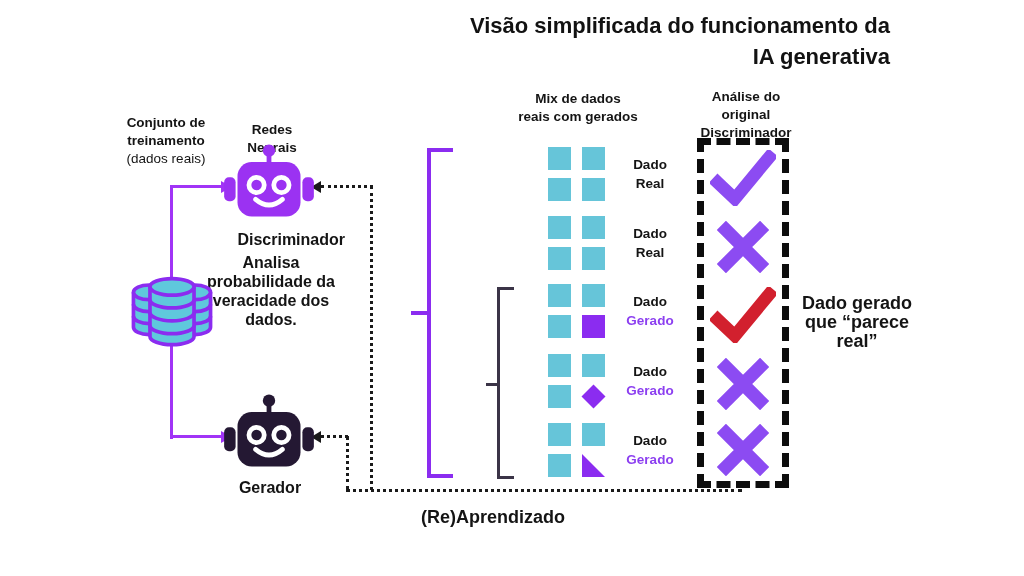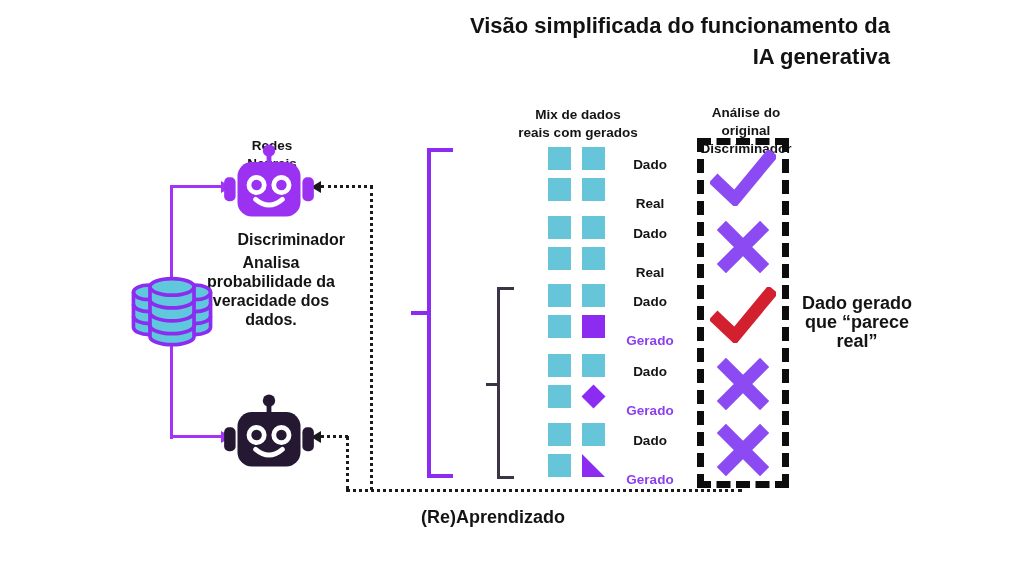--- a/index.html
+++ b/index.html
@@ -7,21 +7,21 @@
     position:relative; width:1024px; height:576px; background:#ffffff;
     font-family:"Liberation Sans", sans-serif; color:#141414; overflow:hidden;
   }
   .abs { position:absolute; }
   .ctr { text-align:center; }
 
   .title { left:60px; top:10px; width:830px; text-align:center;
            font-size:22px; font-weight:bold; line-height:31px; color:#121212; }
   .title span { display:block;text-align:right; }
 
-  .small-label { font-size:13.5px; font-weight:bold; line-height:18px; color:#141414;margin-top:16px; }
+  .small-label { font-size:13.5px; font-weight:bold; line-height:18px; color:#141414; }
   .small-label .normal { font-weight:normal; }
 
   .name-label { font-size:16px; font-weight:bold; }
   .desc-label { font-size:16px; font-weight:bold; line-height:19px; }
 
   
   .line-p { background:#A134F6; }
   .arrow-right { width:0; height:0; border-top:6px solid transparent;
                  border-bottom:6px solid transparent; border-left:11px solid #A134F6; }
   .dot-h { border-top:3px dotted #1a1a1a; height:0; }
@@ -39,41 +39,45 @@
              column-gap:11px; row-gap:8px; }
   .cell { width:23px; height:23px; }
   .sq-teal { background:#66C5D9; }
   .sq-gen  { background:#8B2CF0; }
   .diamond-wrap { display:flex; align-items:center; justify-content:center; }
   .diamond { width:17px; height:17px; background:#8B2CF0; transform:rotate(45deg); }
   .triangle { background:#8B2CF0; clip-path:polygon(0 0, 0 100%, 100% 100%); }
   .row-label { position:absolute; left:62px; top:50%; transform:translateY(-50%);
                width:80px; text-align:center; font-size:13.5px; font-weight:bold; line-height:19px; }
   .row-label .gen { color:#8C3FF0; }
-  .row-label span { display:block;margin-top:20px; }
+  .row-label span { display:block; }
 
   
   .dash-box { left:697px; top:138px; width:92px; height:350px;
               border:7px dashed #0d0d0d; box-sizing:border-box;
               display:flex; flex-direction:column; justify-content:space-between;
               align-items:center; padding:5px 0; }
   .result-icon { display:block; }
 
   .note { font-size:18px; font-weight:bold; line-height:19px; text-align:center; }
 </style>
 </head>
 <body>
 
 <div class="canvas">
 
   <div class="abs title">
     <span>Visão simplificada do funcionamento da</span>
     <span>IA generativa</span>
   </div>
 
+  <div class="abs small-label ctr" style="left:106px; top:114px; width:120px;">
+    <div>Conjunto de treinamento</div>
+    <div class="normal">(dados reais)</div>
+  </div>
 
   <div class="abs small-label ctr" style="left:232px; top:121px; width:80px;">Redes Neurais</div>
 
   <div class="abs line-p" style="left:170px; top:186px; width:3px; height:253px;"></div>
   <div class="abs line-p" style="left:170px; top:185px; width:52px; height:3px;"></div>
   <div class="abs arrow-right" style="left:221px; top:181px;"></div>
   <div class="abs line-p" style="left:170px; top:435px; width:52px; height:3px;"></div>
   <div class="abs arrow-right" style="left:221px; top:431px;"></div>
 
   <div class="abs arrow-left-dark" style="left:311px; top:181px;"></div>
@@ -120,20 +124,21 @@
     <circle cx="50" cy="8" r="6.5" fill="#241833"></circle>
     <rect x="47.5" y="8" width="5" height="14" fill="#241833"></rect>
     <rect x="3" y="36" width="12" height="25" rx="5" fill="#241833"></rect>
     <rect x="85" y="36" width="12" height="25" rx="5" fill="#241833"></rect>
     <rect x="17" y="20" width="66" height="57" rx="15" fill="#241833"></rect>
     <circle cx="37" cy="44" r="8" fill="none" stroke="#ffffff" stroke-width="5"></circle>
     <circle cx="63" cy="44" r="8" fill="none" stroke="#ffffff" stroke-width="5"></circle>
     <path d="M36 59 Q50 71 64 59" fill="none" stroke="#ffffff" stroke-width="5" stroke-linecap="round"></path>
   </svg>
 
+  <div class="abs name-label ctr" style="left:195px; top:479px; width:150px;">Gerador</div>
 
   <div class="abs brk-p" style="left:427px; top:148px; width:4px; height:330px;"></div>
   <div class="abs brk-p" style="left:427px; top:148px; width:26px; height:4px;"></div>
   <div class="abs brk-p" style="left:427px; top:474px; width:26px; height:4px;"></div>
   <div class="abs brk-p" style="left:411px; top:311px; width:16px; height:4px;"></div>
 
   <div class="abs brk-d" style="left:497px; top:287px; width:3px; height:192px;"></div>
   <div class="abs brk-d" style="left:497px; top:287px; width:17px; height:3px;"></div>
   <div class="abs brk-d" style="left:497px; top:476px; width:17px; height:3px;"></div>
   <div class="abs brk-d" style="left:486px; top:383px; width:11px; height:3px;"></div>

